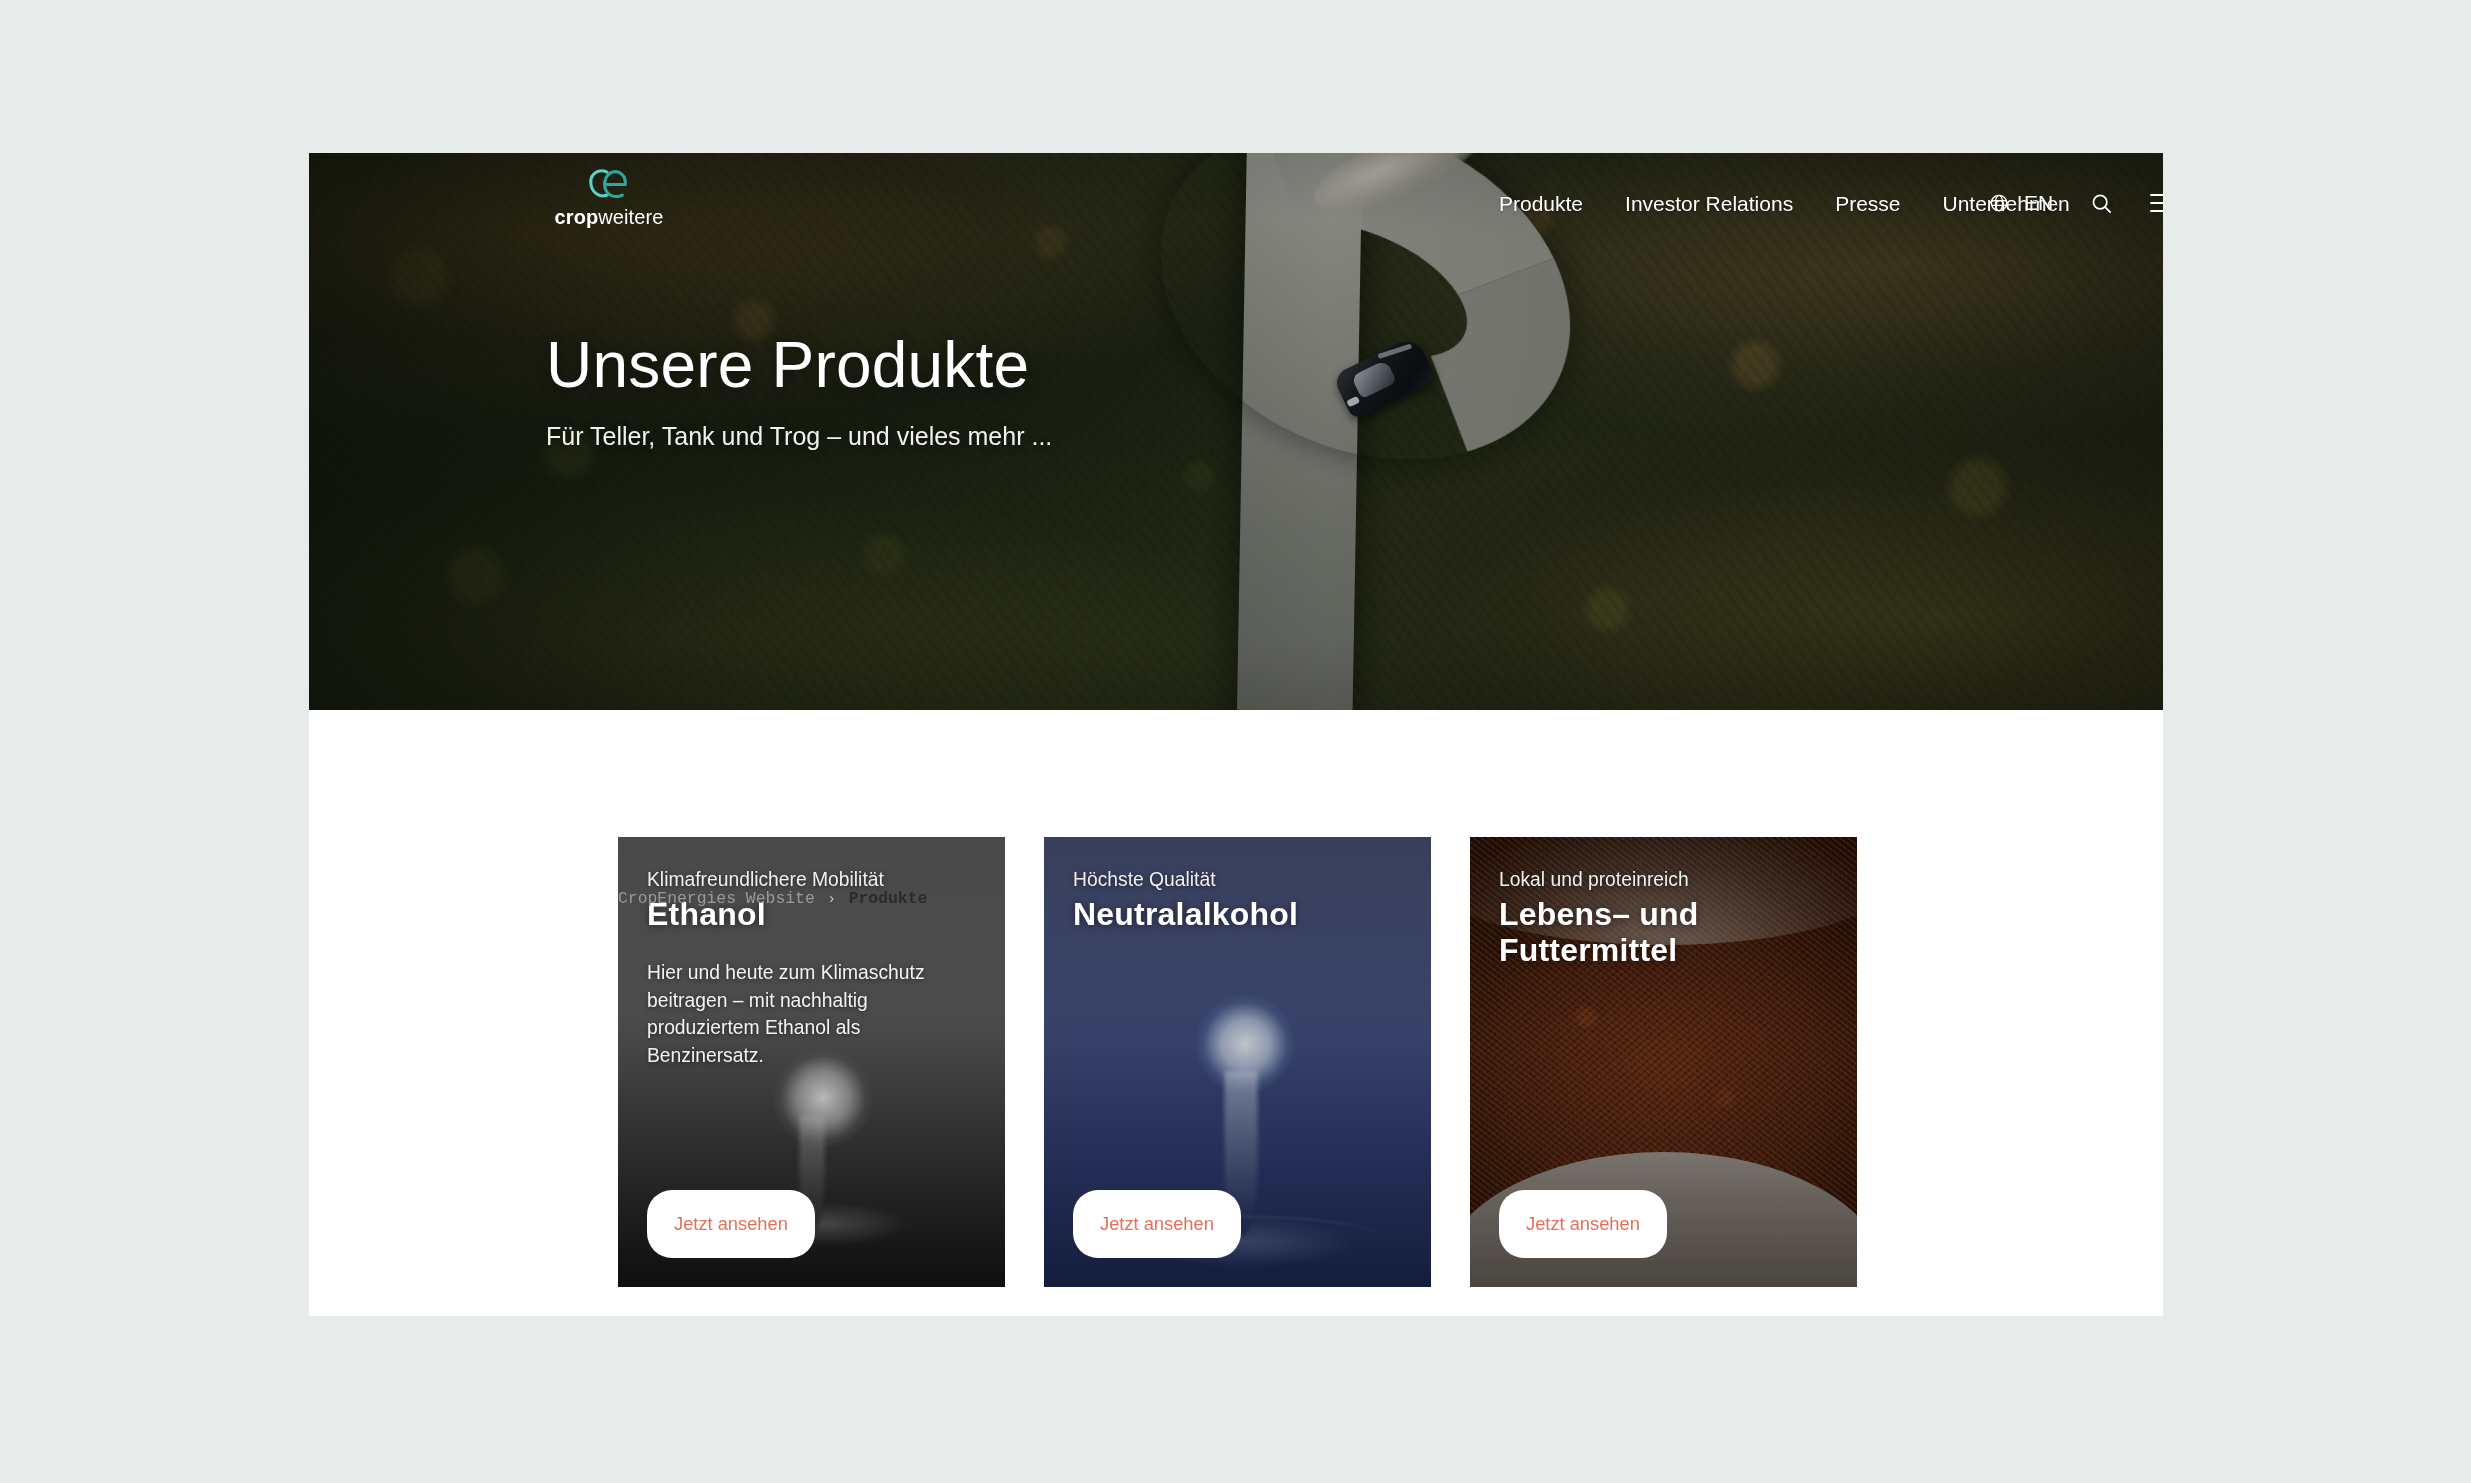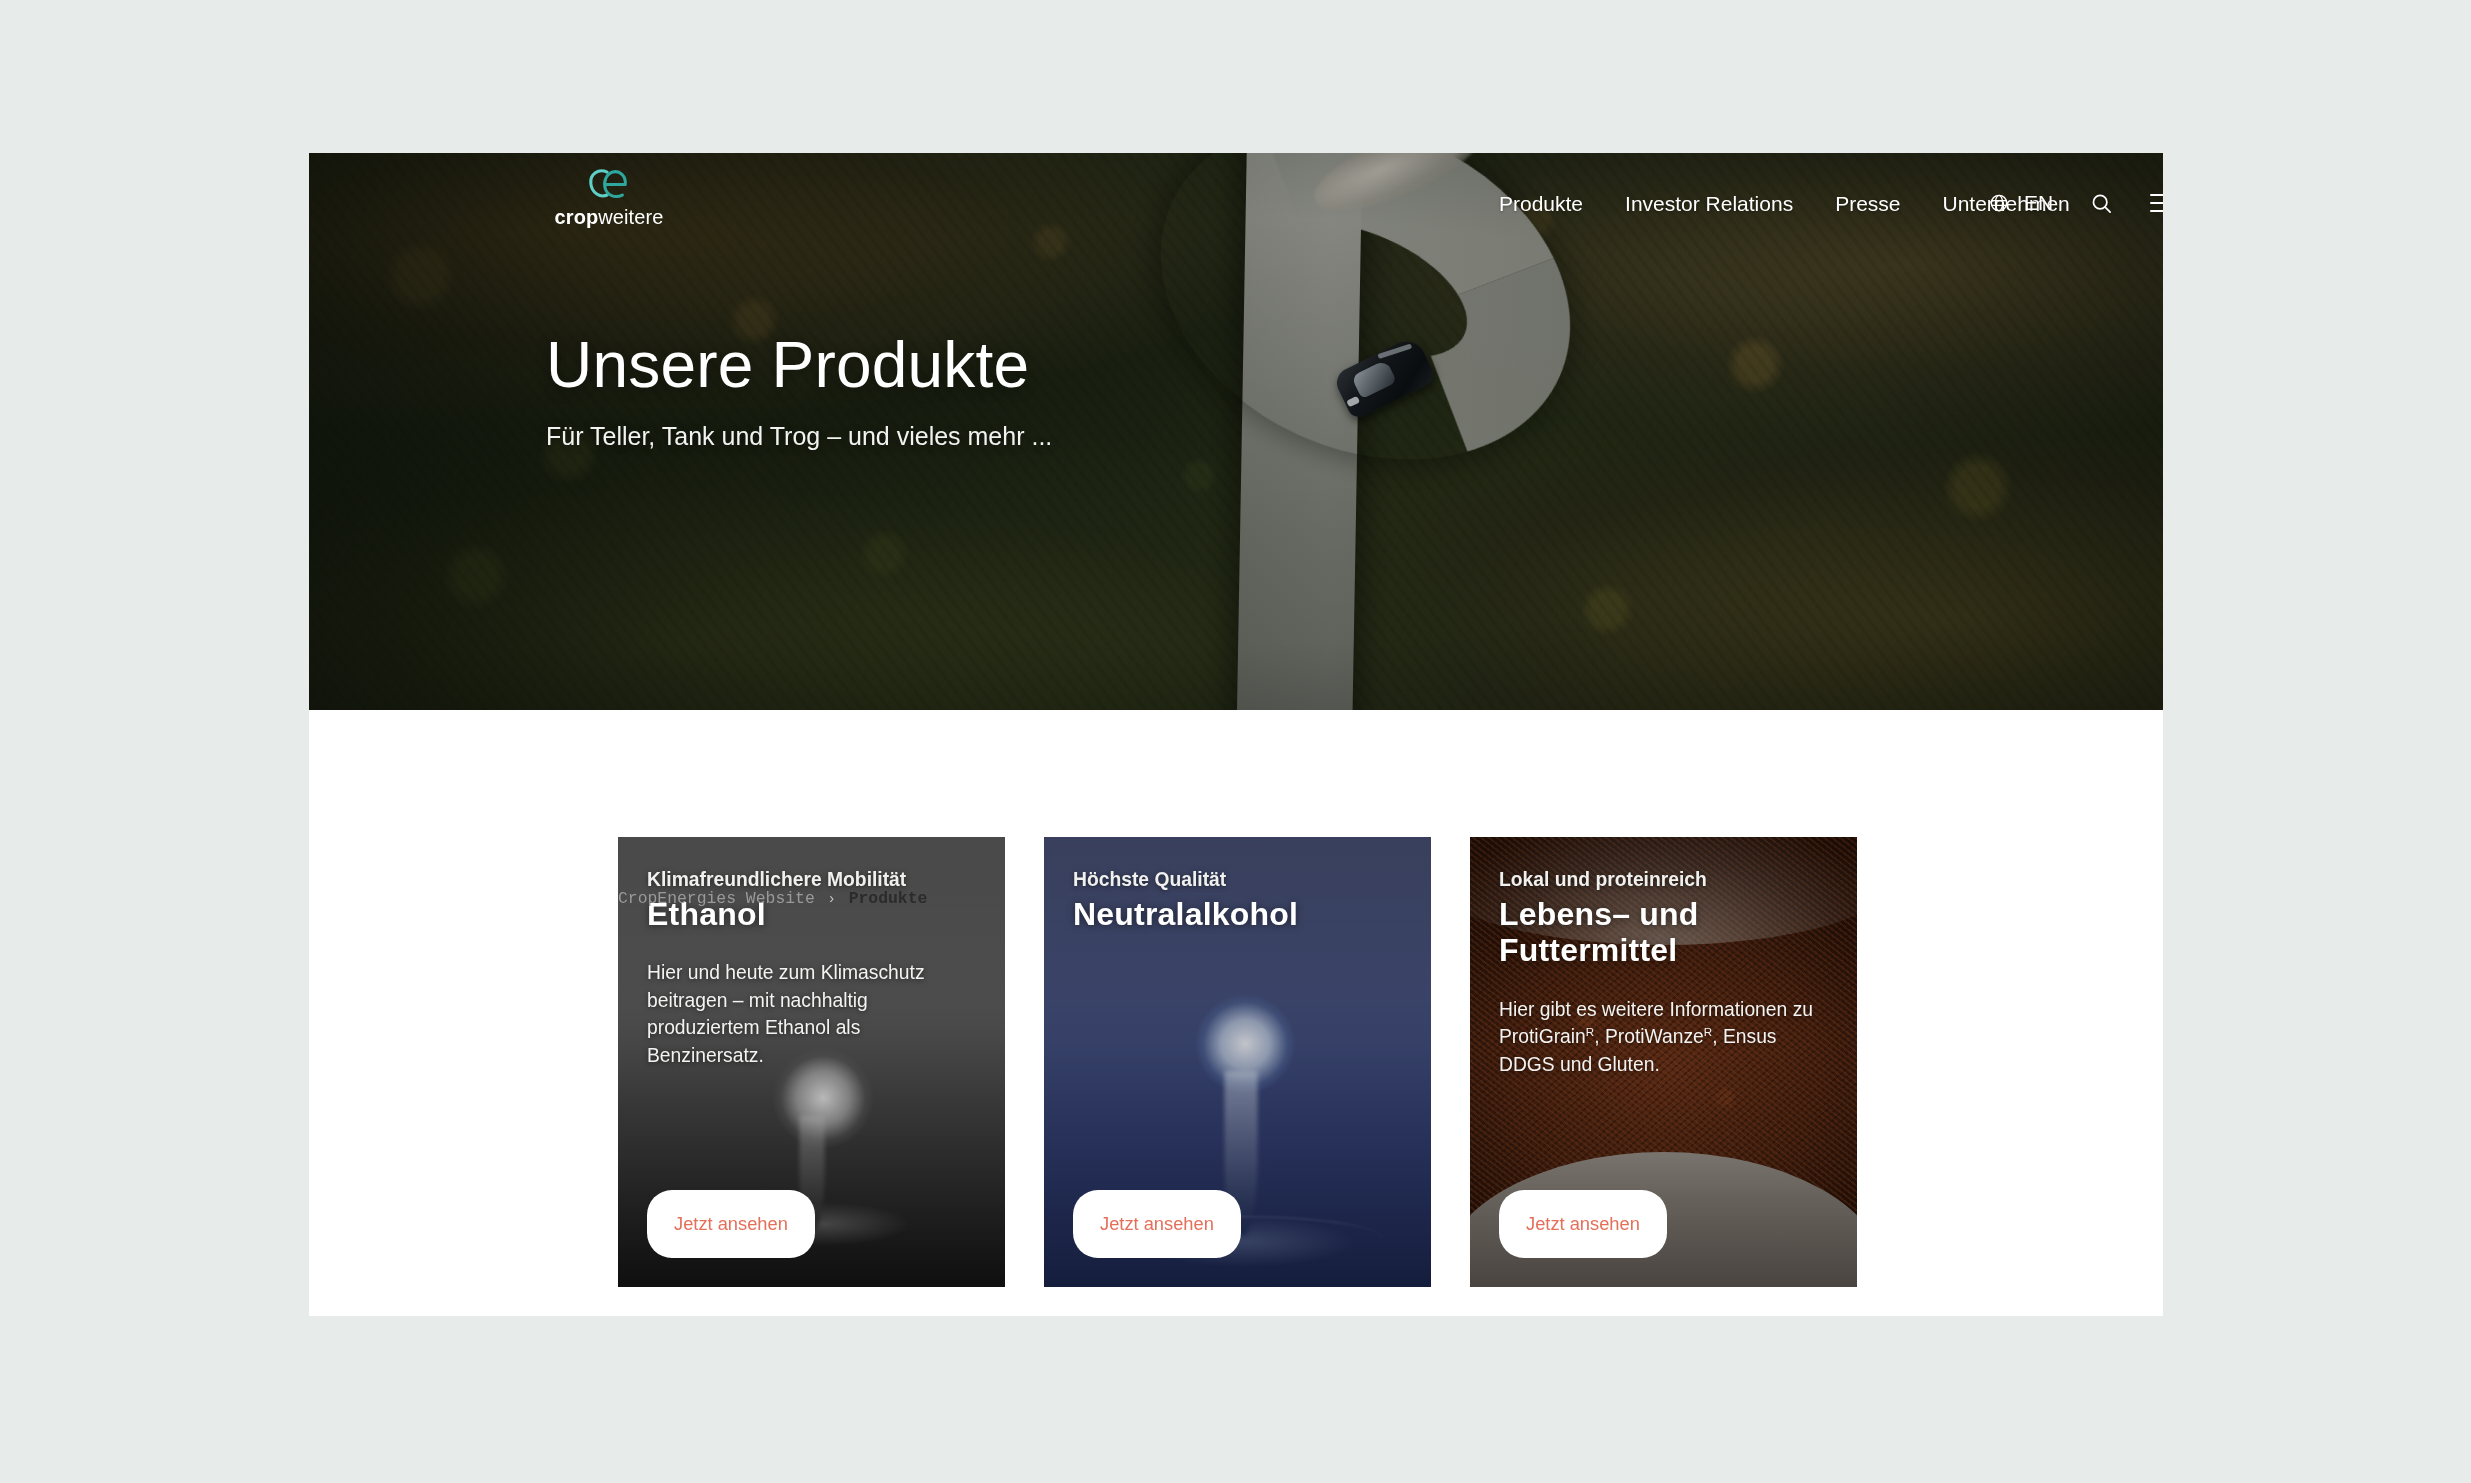--- a/index.html
+++ b/index.html
@@ -364,21 +364,21 @@
     left: 0; top: 0;
     width: 100%; height: 100%;
     padding: 31px 29px 29px 29px;
     display: flex;
     flex-direction: column;
     z-index: 3;
   }
   .card-eyebrow {
     color: #f0f0ee;
     font-size: 19.3px;
-    font-weight: 700;
+    font-weight: 400;
     line-height: 1.25;
     text-shadow: 0 1px 5.8px rgba(0,0,0,.5);
   }
   .card-title {
     margin-top: 3.9px;
     color: #ffffff;
     font-size: 32px;
     font-weight: 700;
     line-height: 1.14;
     letter-spacing: 0.2px;
@@ -524,22 +524,19 @@
     <article class="card">
       <div class="card-bg bg-food">
         <div class="grain"></div>
         <div class="bowl"></div>
         <div class="bowl-rim"></div>
       </div>
       <div class="card-shade"></div>
       <div class="card-content">
         <div class="card-eyebrow">Lokal und proteinreich</div>
         <div class="card-title">Lebens– und Futtermittel</div>
-        <div class="card-desc">
-          <span>Hier gibt es weitere Informationen zu ProtiGrain</span><sup>R</sup><span>, ProtiWanze</span><sup>R</sup><span>, Ensus DDGS und Gluten.</span>
-        </div>
       </div>
       <button class="card-cta">Jetzt ansehen</button>
     </article>
 
   </section>
 </div>
 
 
 </body></html>

